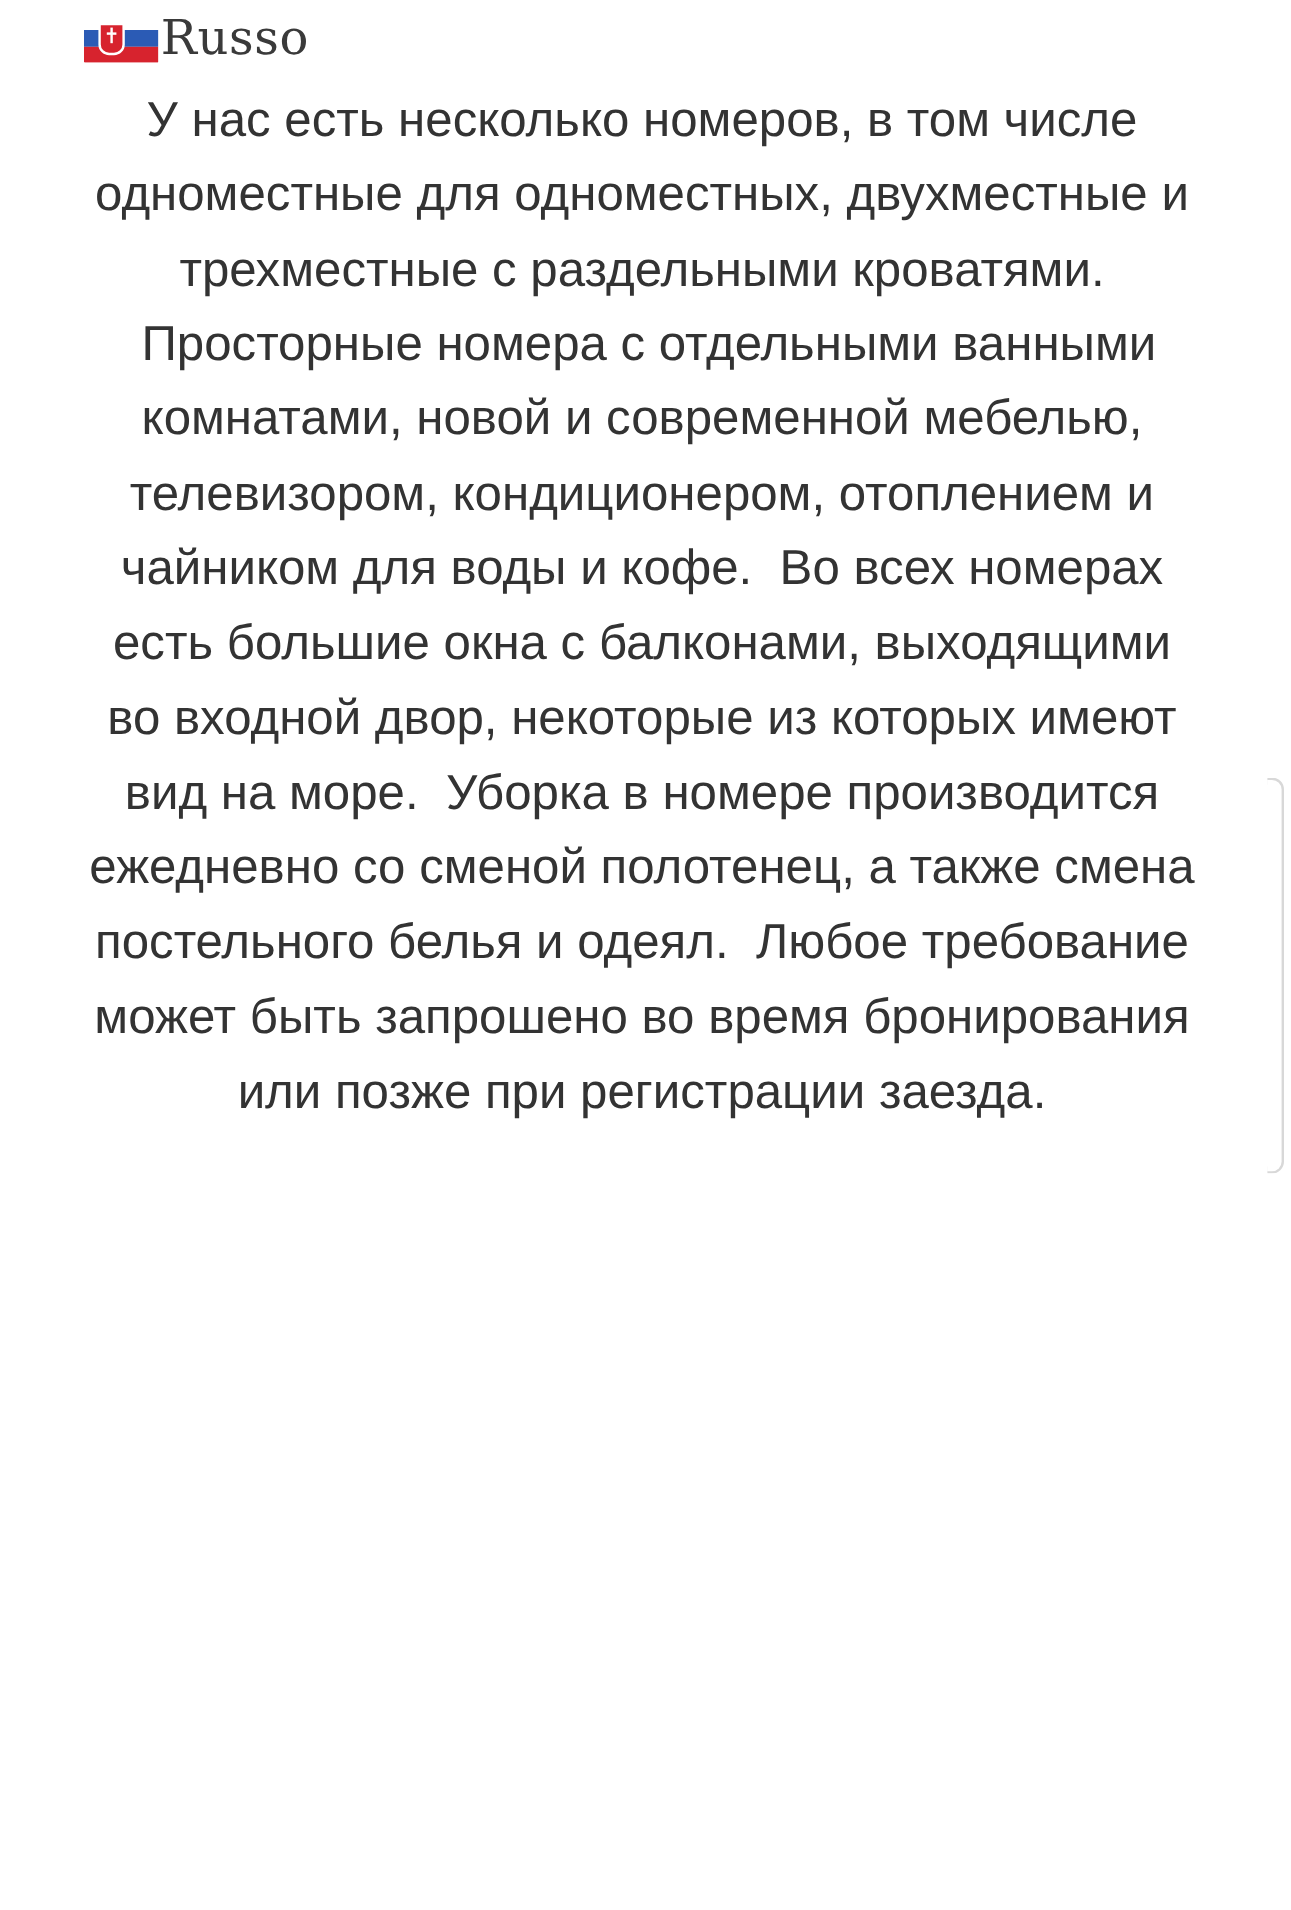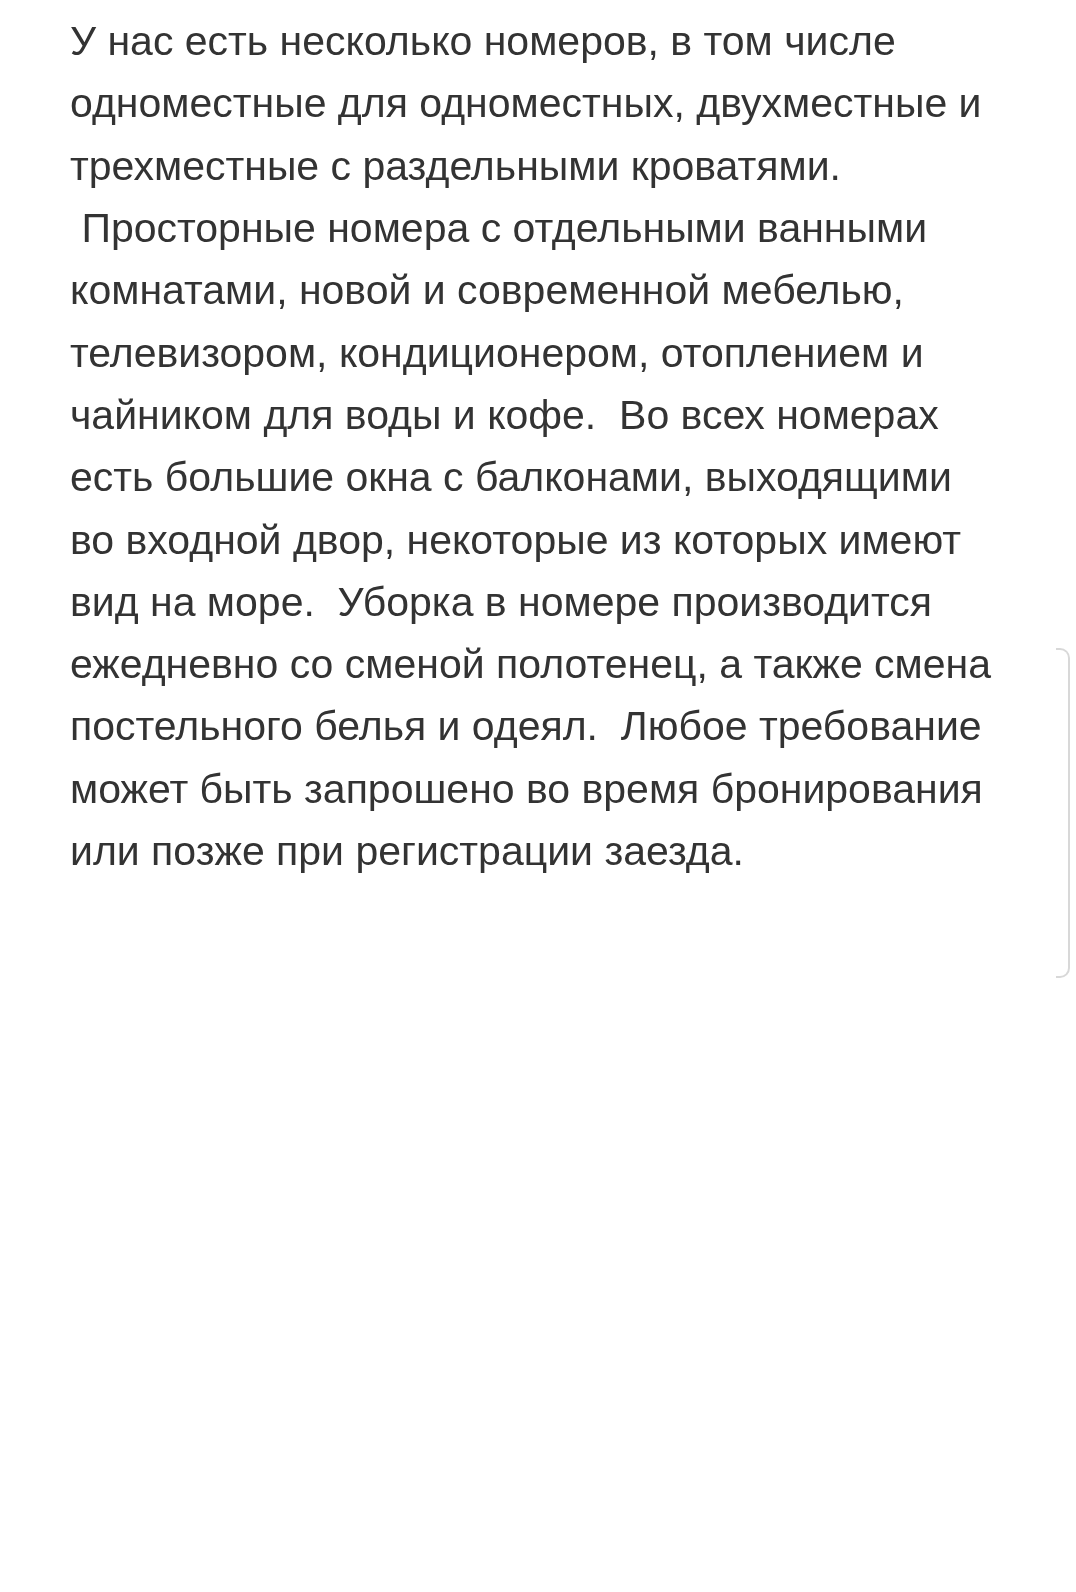--- a/index.html
+++ b/index.html
@@ -94,20 +94,21 @@
   }
   .heading-text {
     font-size: 40px;
   }
   .para {
     margin: 0;
     font-size: 41px;
     line-height: 1.52;
     color: #333333;
     white-space: pre-wrap;
+    text-align: center;
   }
   .scroll-thumb {
     position: absolute;
     right: 6px;
     top: 648px;
     width: 14px;
     height: 330px;
     border: 2px solid #d8d8d8;
     border-left: none;
     border-radius: 0 10px 10px 0;
@@ -115,20 +116,30 @@
     background: transparent;
   }
 </style>
 </head>
 <body>
 
 <div class="page">
 
   <div class="content">
 
+    <div class="heading">
+      <span class="flag">
+        <span class="band b1"></span>
+        <span class="band b2"></span>
+        <span class="band b3"></span>
+        <span class="shield"></span>
+        <span class="cross"></span>
+      </span>
+      <span class="heading-text">Russo</span>
+    </div>
 
     <p class="para">У нас есть несколько номеров, в том числе одноместные для одноместных, двухместные и трехместные с раздельными кроватями.</p>
     <p class="para"> Просторные номера с отдельными ванными комнатами, новой и современной мебелью, телевизором, кондиционером, отоплением и чайником для воды и кофе.  Во всех номерах есть большие окна с балконами, выходящими во входной двор, некоторые из которых имеют вид на море.  Уборка в номере производится ежедневно со сменой полотенец, а также смена постельного белья и одеял.  Любое требование может быть запрошено во время бронирования или позже при регистрации заезда.</p>
 
   </div>
 
   <div class="scroll-thumb"></div>
 
 </div>
 

